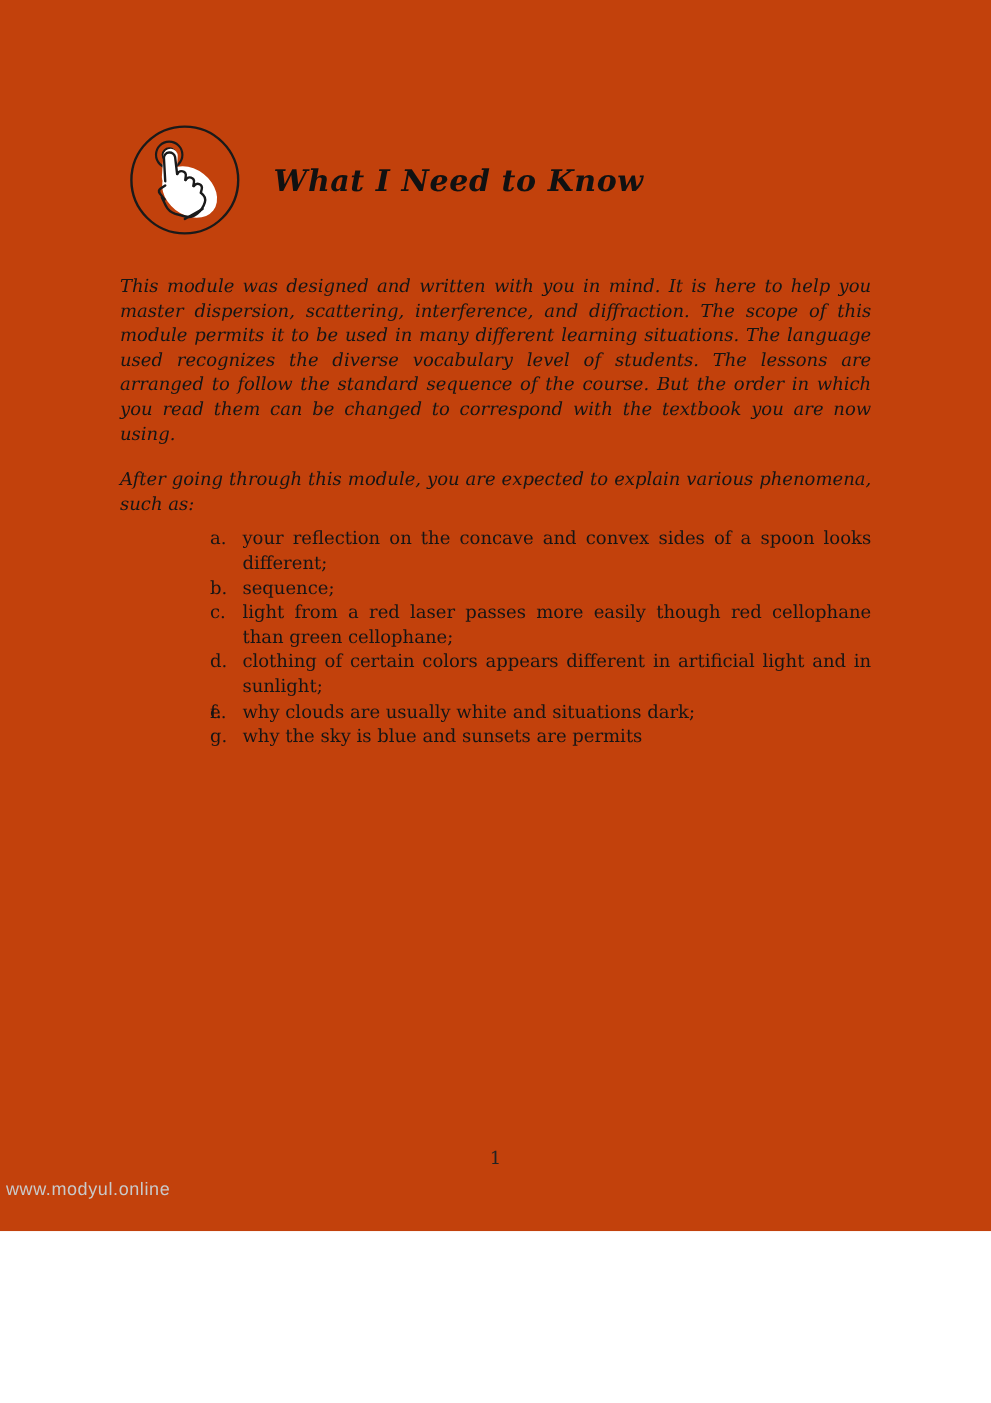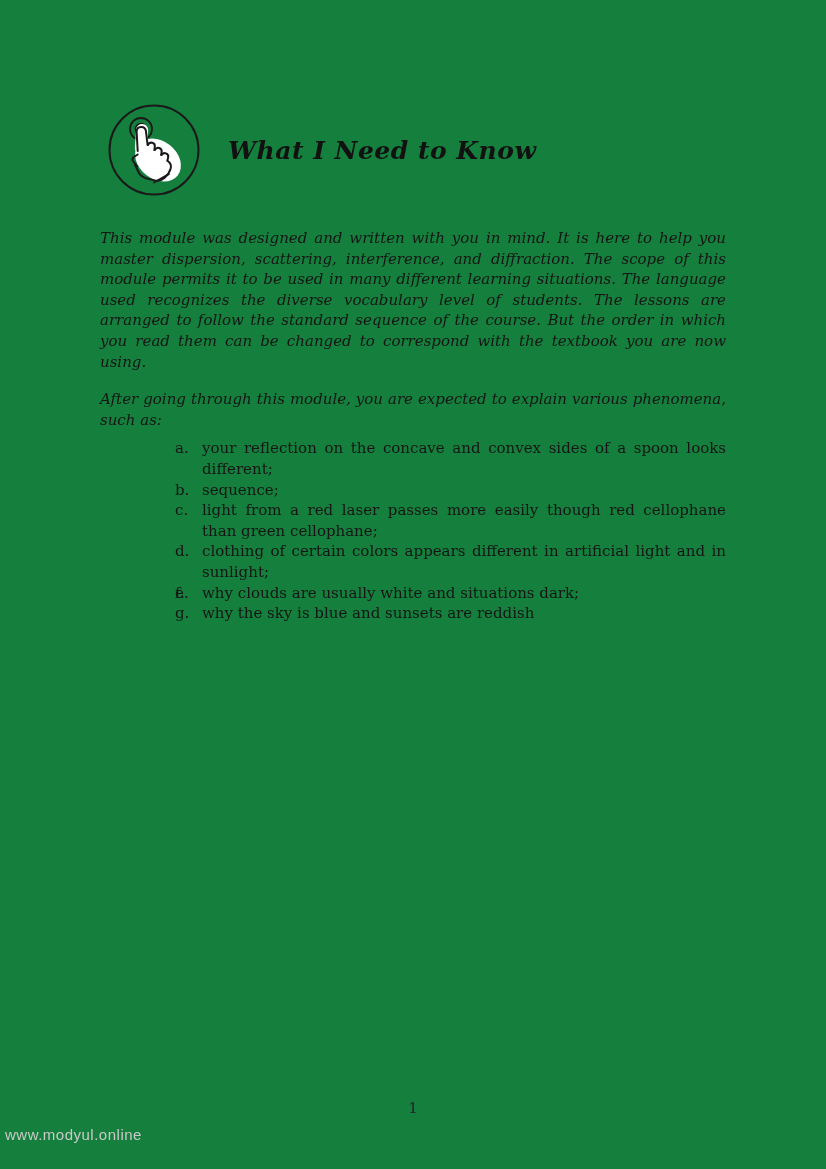--- a/index.html
+++ b/index.html
@@ -3,22 +3,22 @@
 <meta charset="utf-8">
 <style>
   html, body {
     margin: 0;
     padding: 0;
     background: #ffffff;
   }
   .page {
     position: relative;
     width: 826px;
-    height: 1169px;
-    background: #15803d;
+    height: 1026px;
+    background: #c2410c;
     font-family: "DejaVu Serif", "Liberation Serif", serif;
     color: #151515;
     overflow: hidden;
   }
   .content {
     margin: 0 100px;
   }
   .header {
     display: flex;
     align-items: center;
@@ -153,21 +153,21 @@
       </div>
       <div class="obj-item">
         <span class="obj-marker">e.</span>
       </div>
       <div class="obj-item">
         <span class="obj-marker">f.</span>
         <span>why clouds are usually white and situations dark;</span>
       </div>
       <div class="obj-item">
         <span class="obj-marker">g.</span>
-        <span>why the sky is blue and sunsets are reddish</span>
+        <span>why the sky is blue and sunsets are permits</span>
       </div>
     </div>
 
   </div>
 
   <div class="page-number">1</div>
   <div class="watermark">www.modyul.online</div>
 </div>
 
 </body></html>

